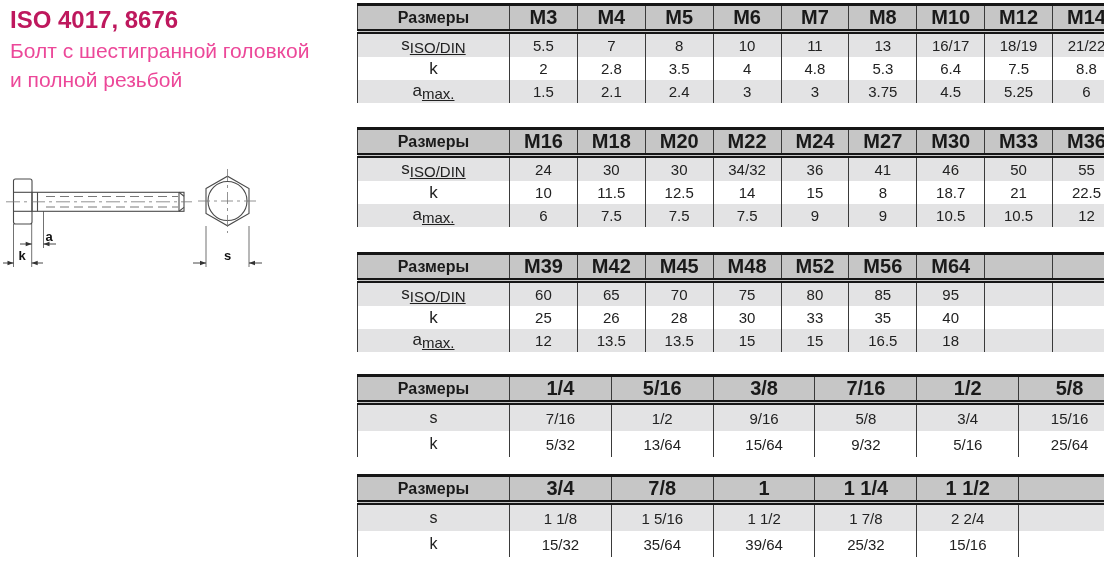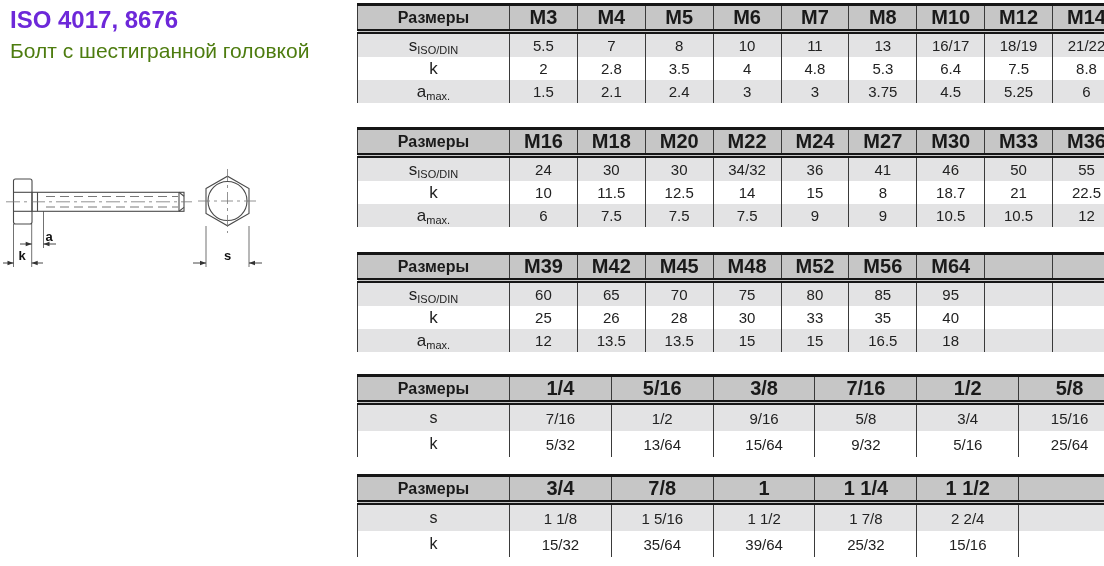--- a/index.html
+++ b/index.html
@@ -3,22 +3,22 @@
 <meta charset="utf-8">
 <style>
   html,body{margin:0;padding:0;}
   body{
     width:1104px;height:566px;position:relative;overflow:hidden;
     background:#ffffff;color:#1d1d1d;
     font-family:"Liberation Sans", sans-serif;
   }
   
   .title-block{position:absolute;left:10px;top:4px;width:330px;}
-  .title-line{font-size:24px;font-weight:bold;line-height:32px;color:#6d28d9;}
-  .subtitle-line{font-size:21px;line-height:29px;color:#4d7c0f;}
+  .title-line{font-size:24px;font-weight:bold;line-height:32px;color:#be185d;}
+  .subtitle-line{font-size:21px;line-height:29px;color:#ec4899;}
   
   #drawing{position:absolute;left:0;top:163px;}
   
   #tables{position:absolute;left:341px;top:0;width:763px;height:566px;}
   table.tbl{
     position:absolute;left:0;width:764px;
     border-collapse:collapse;table-layout:fixed;
     border-left:1px solid #3a3a3a;
     margin-left:16px;
   }
@@ -33,29 +33,30 @@
     border-top:3px solid #161616;
     border-bottom:5px double #161616;
     font-size:20px;font-weight:bold;height:20px;color:#1a1a1a;
   }
   .tbl thead th.corner{font-size:16px;}
   table.metric tbody td{height:23px;font-size:15px;}
   table.inch   tbody td{height:26px;font-size:15px;}
   .tbl tbody tr.stripe td{background:#e3e3e4;}
   td.rowlabel .main{font-size:17px;}
   table.inch td.rowlabel .main{font-size:16px;}
-  td.rowlabel sub{font-size:11px;vertical-align:-3px;}
+  td.rowlabel sub{font-size:15px;vertical-align:-3px;text-decoration:underline;}
   col.labelcol{width:152px;}
 </style>
 </head>
 <body>
 
 <div class="title-block">
   <div class="title-line">ISO 4017, 8676</div>
   <div class="subtitle-line">Болт с шестигранной головкой</div>
+  <div class="subtitle-line">и полной резьбой</div>
 </div>
 
 <svg id="drawing" width="270" height="118" viewBox="0 0 270 118">
   <g fill="none" stroke="#4a4a4a" stroke-width="1.1">
 
     <rect x="13.5" y="16" width="18.5" height="45" rx="2"></rect>
     <line x1="13.5" y1="29.3" x2="32" y2="29.3"></line>
     <line x1="13.5" y1="48.3" x2="32" y2="48.3"></line>
 
     <rect x="32" y="29.3" width="152" height="19"></rect>

